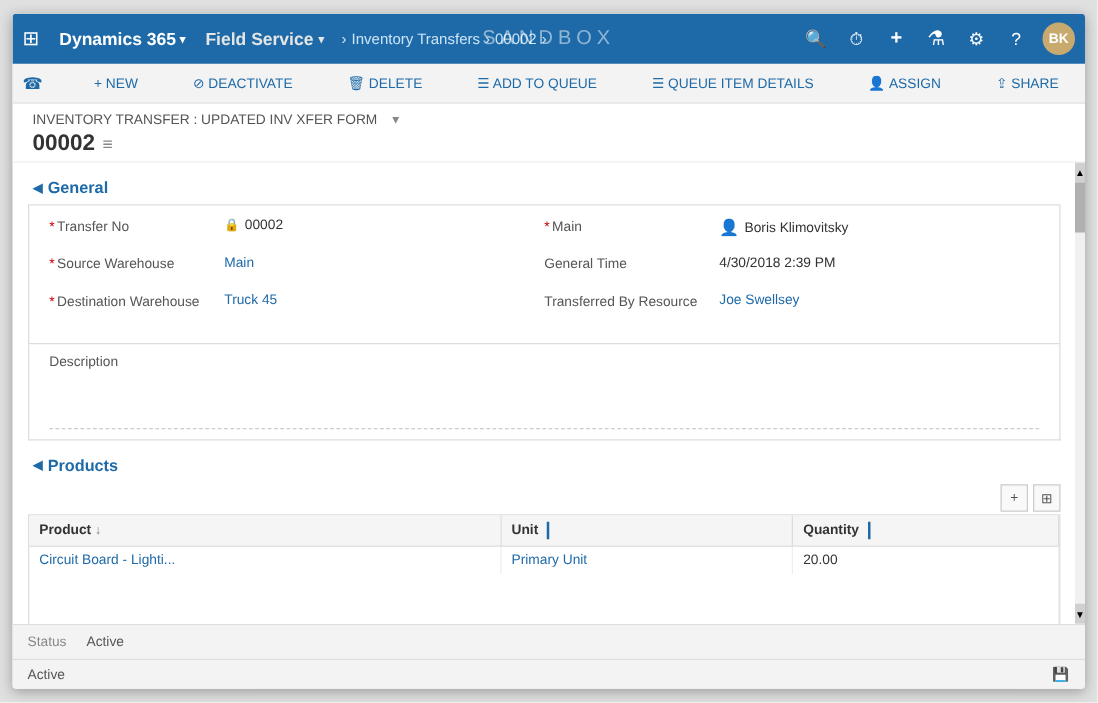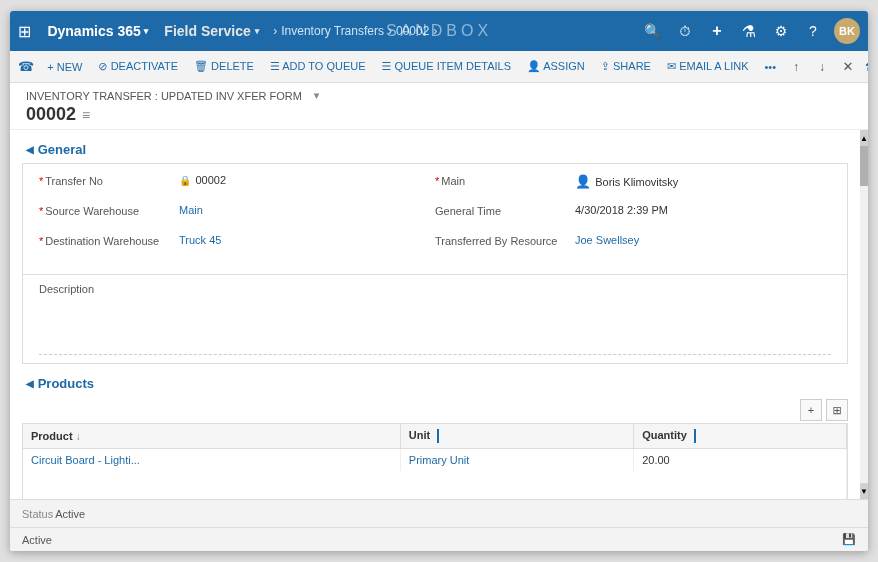--- a/index.html
+++ b/index.html
@@ -124,20 +124,21 @@
     }
     .cmd-btn {
       display: flex;
       gap: 3px;
       padding: 3px 7px;
       font-size: 11px;
       color: #1e6aa8;
       cursor: pointer;
       border-radius: 2px;
       white-space: nowrap;
+      margin-left: 28px;
     }
     .cmd-right {
       margin-left: auto;
       display: flex;
       align-items: center;
       gap: 4px;
     }
     .cmd-arrow {
       width: 22px;
       height: 22px;
@@ -268,21 +269,21 @@
     .field-value.link { color: #1e6aa8; cursor: pointer; }
     .description-section {
       margin: 0 12px;
       border: 1px solid #ddd;
       border-top: none;
       padding: 8px 16px;
     }
     .desc-label {
       font-size: 11px;
       color: #555;
-      margin-bottom: 20px;
+      margin-bottom: 8px;
     }
     .desc-dots {
       border-bottom: 1px dashed #ccc;
       height: 40px;
     }
     
     .products-section {
       margin-top: 8px;
     }
     .products-toolbar {
@@ -333,21 +334,21 @@
       border-top: 1px solid #ddd;
       height: 28px;
       display: flex;
       align-items: center;
       padding: 0 12px;
       font-size: 11px;
       color: #555;
       gap: 16px;
       flex-shrink: 0;
     }
-    .statusbar-item { display: flex; align-items: center; gap: 2px; }
+    .statusbar-item { display: flex; align-items: center; gap: 16px; }
     .statusbar-label { color: #888; }
     .phone-icon-bar {
       color: #1e6aa8;
       font-size: 13px;
       margin-right: 4px;
     }
     .bottom-bar {
       background: #f3f3f3;
       border-top: 1px solid #ddd;
       height: 24px;

